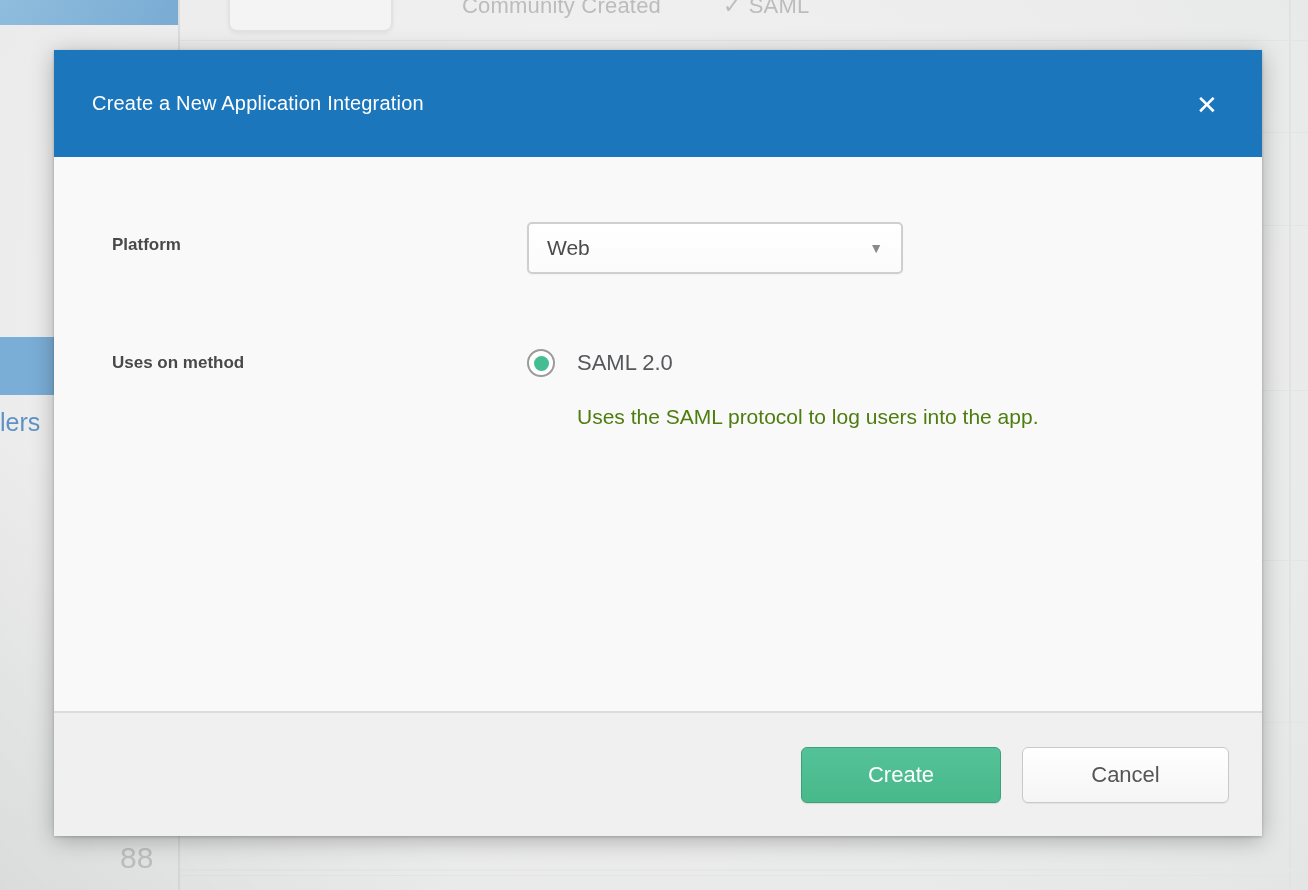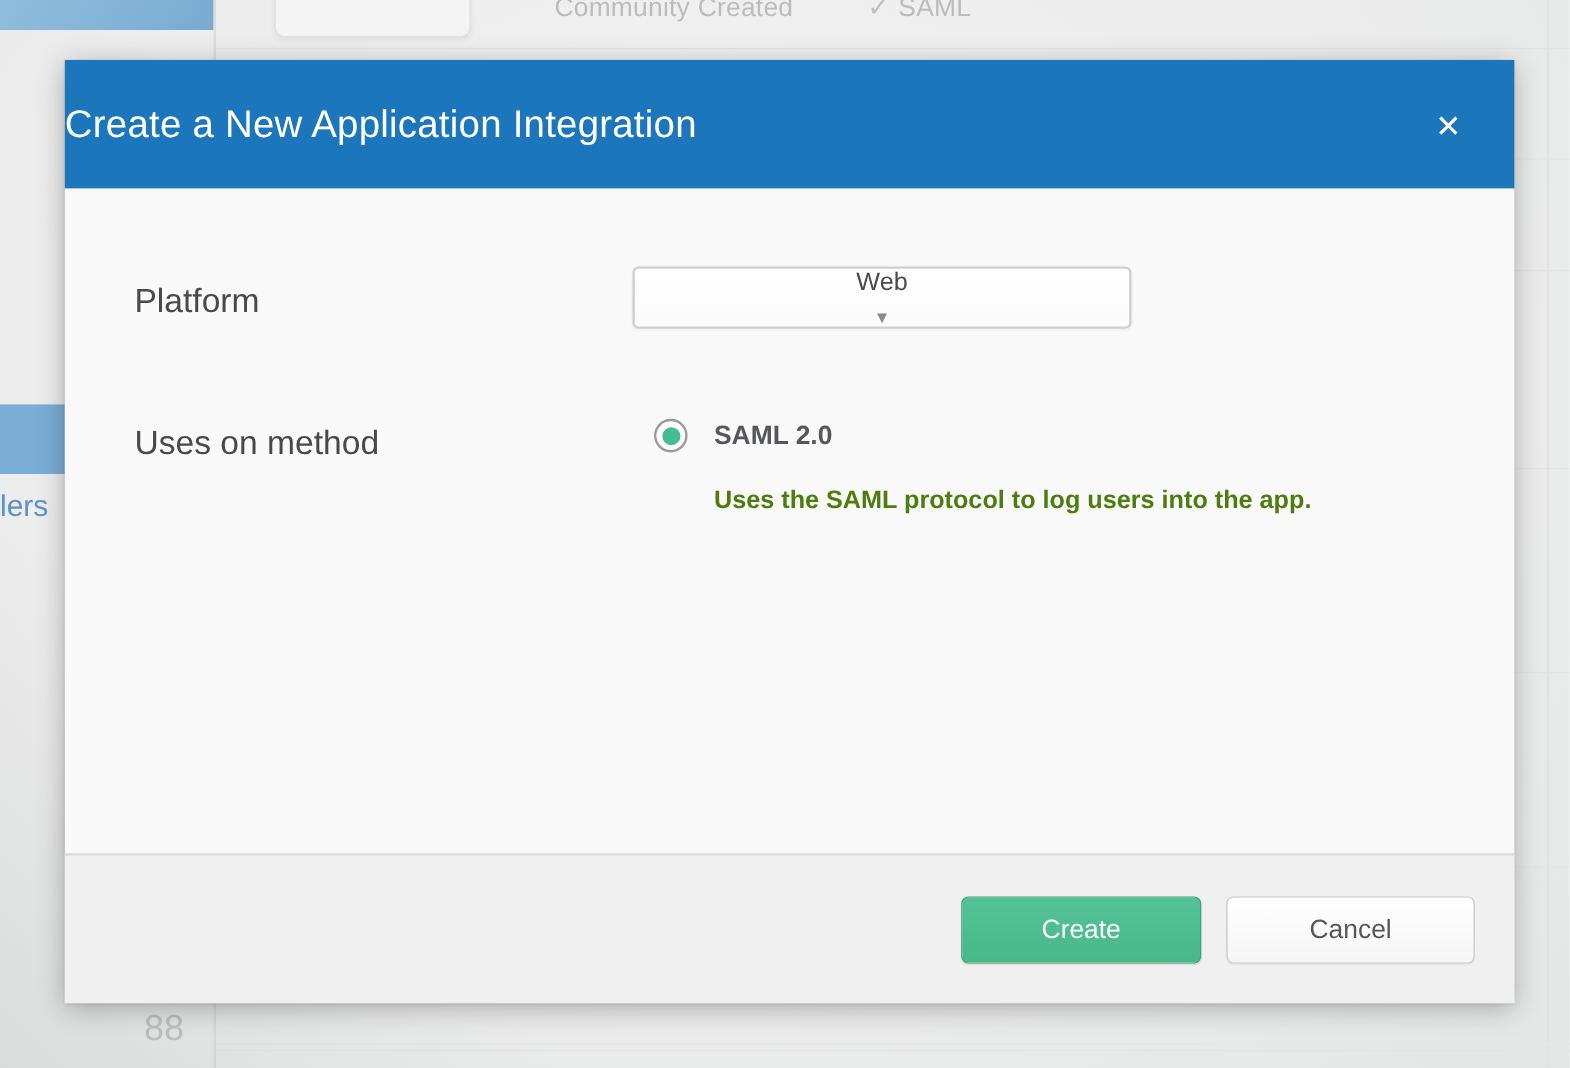--- a/index.html
+++ b/index.html
@@ -64,51 +64,50 @@
     position: absolute; left: 54px; top: 50px; width: 1208px; height: 786px;
     background: #f9f9f9; z-index: 2;
     box-shadow: 0 4px 22px rgba(0,0,0,0.28), 0 1px 3px rgba(0,0,0,0.2);
   }
   .modal-header {
     position: absolute; left: 0; top: 0; right: 0; height: 107px;
     background: var(--header-blue, #1b76bc);
     display: flex; align-items: center;
   }
   .modal-title {
-    color: #ffffff; font-size: 32px; font-weight: 400; 
+    color: #ffffff; font-size: 20px; font-weight: 400; padding-left: 38px;
     letter-spacing: 0.2px;
   }
   .modal-close {
     position: absolute; right: 38px; top: 38px; width: 34px; height: 34px;
     color: #ffffff; font-size: 26px; font-weight: bold;
     display: flex; align-items: center; justify-content: center;
     cursor: pointer; line-height: 1;
   }
 
   .modal-body { position: absolute; left: 0; top: 107px; right: 0; bottom: 125px; }
 
   .field-label {
-    position: absolute; left: 58px; color: #494949; font-size: 28px; font-weight: normal;
+    position: absolute; left: 58px; color: #494949; font-size: 17px; font-weight: bold;
   }
   .label-platform { top: 78px; }
   .label-signon { top: 196px; }
 
   .dropdown {
-    position: absolute; left: 473px; top: 65px; width: 416px; height: 52px;
+    position: absolute; left: 473px; top: 65px; width: 376px; height: 52px;
     background: linear-gradient(#ffffff, #fbfbfb);
     border: 2px solid #cfcfcf; border-radius: 5px;
     display: flex; align-items: center; justify-content: space-between;
     padding: 0 18px; cursor: pointer;
     box-shadow: 0 1px 2px rgba(0,0,0,0.04);
-    flex-direction: column;
   }
   .dropdown-value { color: #4a4a4a; font-size: 21px; }
   .dropdown-arrow { color: #8a8a8a; font-size: 14px; }
 
-  .radio-group { position: absolute; left: 491px; top: 192px; font-weight: bold; }
+  .radio-group { position: absolute; left: 473px; top: 192px; }
   .radio-option { position: relative; margin-bottom: 50px; }
   .radio-row { display: flex; align-items: center; cursor: pointer; }
   .radio-circle {
     width: 28px; height: 28px; border-radius: 50%;
     border: 2px solid #9b9b9b; background: #ffffff;
     display: flex; align-items: center; justify-content: center;
     flex-shrink: 0;
   }
   .radio-option.selected .radio-circle::after {
     content: ""; width: 15px; height: 15px; border-radius: 50%;

